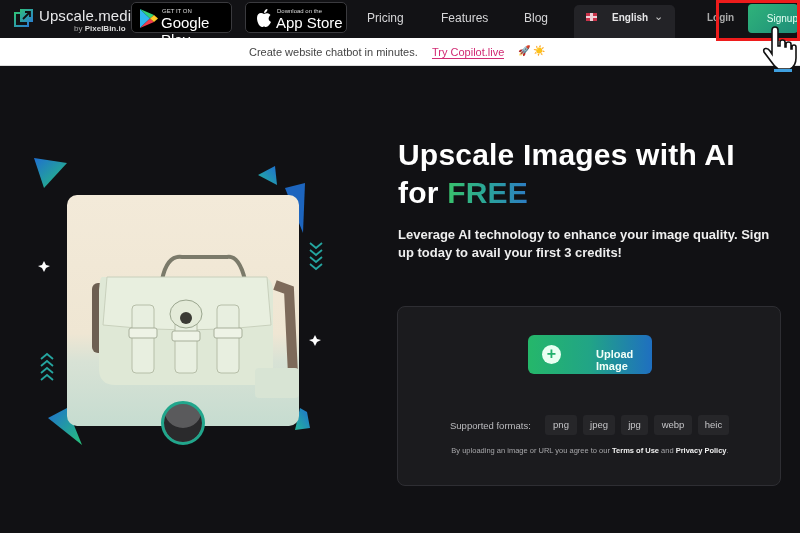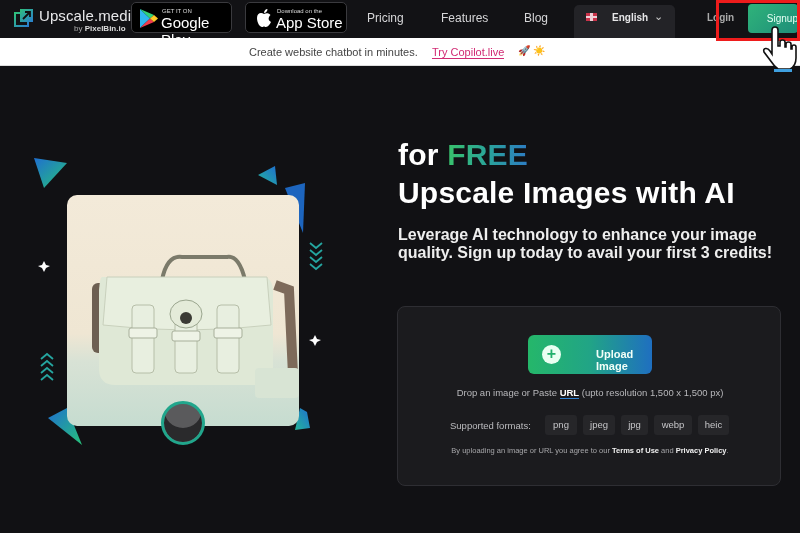--- a/index.html
+++ b/index.html
@@ -29,21 +29,21 @@
 
   .banner { position: absolute; left: 0; top: 38px; width: 800px; height: 28px; background: #fff; border-bottom: 1px solid #ddd; }
   .banner-text { position: absolute; left: 249px; top: 8px; font-size: 11px; color: #444; }
   .banner-link { position: absolute; left: 432px; top: 8px; font-size: 11px; color: #d12a73; font-weight: normal; border-bottom: 1.5px solid #d12a73; padding-bottom: 0; line-height: 12px; }
   .banner-emoji { position: absolute; left: 518px; top: 7px; font-size: 10px; }
 
   .main { position: absolute; left: 0; top: 66px; width: 800px; height: 467px; background: #111114; }
 
   .hero-title { position: absolute; left: 398px; top: 136px; font-size: 30px; font-weight: bold; line-height: 38px; color: #fff; letter-spacing: 0.2px; }
   .free { background: linear-gradient(90deg, #39c26b, #2aa49a, #2d7cc4); -webkit-background-clip: text; background-clip: text; color: transparent; }
-  .hero-sub { position: absolute; left: 398px; top: 226px; width: 380px; font-size: 16px; font-weight: bold; line-height: 18px; color: #eee; }
+  .hero-sub { position: absolute; left: 398px; top: 226px; width: 380px; font-size: 13px; font-weight: bold; line-height: 18px; color: #eee; }
 
   .upload-panel { position: absolute; left: 397px; top: 306px; width: 384px; height: 180px; border: 1px solid #2e2e33; border-radius: 8px; background: #1b1b1e; }
   .upload-btn { position: absolute; left: 130px; top: 28px; width: 124px; height: 39px; border-radius: 6px; background: linear-gradient(90deg, #25b76a, #21a486 50%, #1f6fc0); }
   .upload-btn .plus { position: absolute; left: 14px; top: 10px; width: 19px; height: 19px; border-radius: 50%; background: #eafff2; color: #22b06c; font-size: 16px; line-height: 18px; text-align: center; font-weight: bold; }
   .upload-btn .lbl { position: absolute; left: 40px; top: 13px; font-size: 11px; font-weight: bold; color: #f2fff8; margin-left: 28px; }
   .drop-text { position: absolute; left: 0; width: 384px; top: 80px; text-align: center; font-size: 9.5px; color: #b8b8bb; }
   .drop-text .url { color: #fff; font-weight: bold; border-bottom: 1.5px solid #2f7fcf; }
   .formats { position: absolute; left: 52px; top: 108px; height: 20px; }
   .formats .fl { position: absolute; left: 0; top: 5px; font-size: 9.5px; color: #bcbcbf; white-space: nowrap; }
   .chip { position: absolute; top: 0; height: 20px; background: #262629; border-radius: 3px; font-size: 9.5px; color: #c6c6c9; text-align: center; line-height: 20px; }
@@ -164,32 +164,29 @@
     <rect x="105" y="136" width="28" height="10" rx="2" fill="#eef3e6" stroke="#a7af9a"></rect>
     <rect x="147" y="133" width="28" height="10" rx="2" fill="#eef3e6" stroke="#a7af9a"></rect>
     <path d="M208,90 L222,95 L226,180" stroke="#7d6a5a" stroke-width="10" fill="none"></path>
     <rect x="188" y="173" width="44" height="30" rx="4" fill="#d8e4d4"></rect>
   </svg>
 </div>
 
 <div style="position:absolute;left:161px;top:401px;width:44px;height:44px;border-radius:50%;border:3px solid #21a68c;background:#5a5a5c;box-shadow:inset 0 -14px 0 #2a2a2c;"></div>
 
 <div class="hero-title">
+  <div>Upscale Images with AI</div>
   <div><span>for </span><span class="free">FREE</span></div>
-  <div>Upscale Images with AI</div>
 </div>
 <div class="hero-sub">Leverage AI technology to enhance your image quality. Sign up today to avail your first 3 credits!</div>
 
 <div class="upload-panel">
   <div class="upload-btn">
     <span class="plus">+</span>
     <span class="lbl">Upload Image</span>
-  </div>
-  <div class="drop-text">
-    <span>Drop an image or Paste </span><a class="url">URL</a><span> (upto resolution 1,500 x 1,500 px)</span>
   </div>
   <div class="formats">
     <span class="fl">Supported formats:</span>
     <span class="chip" style="left:95px;width:32px">png</span>
     <span class="chip" style="left:133px;width:32px">jpeg</span>
     <span class="chip" style="left:171px;width:27px">jpg</span>
     <span class="chip" style="left:204px;width:38px">webp</span>
     <span class="chip" style="left:248px;width:31px">heic</span>
   </div>
   <div class="terms">

